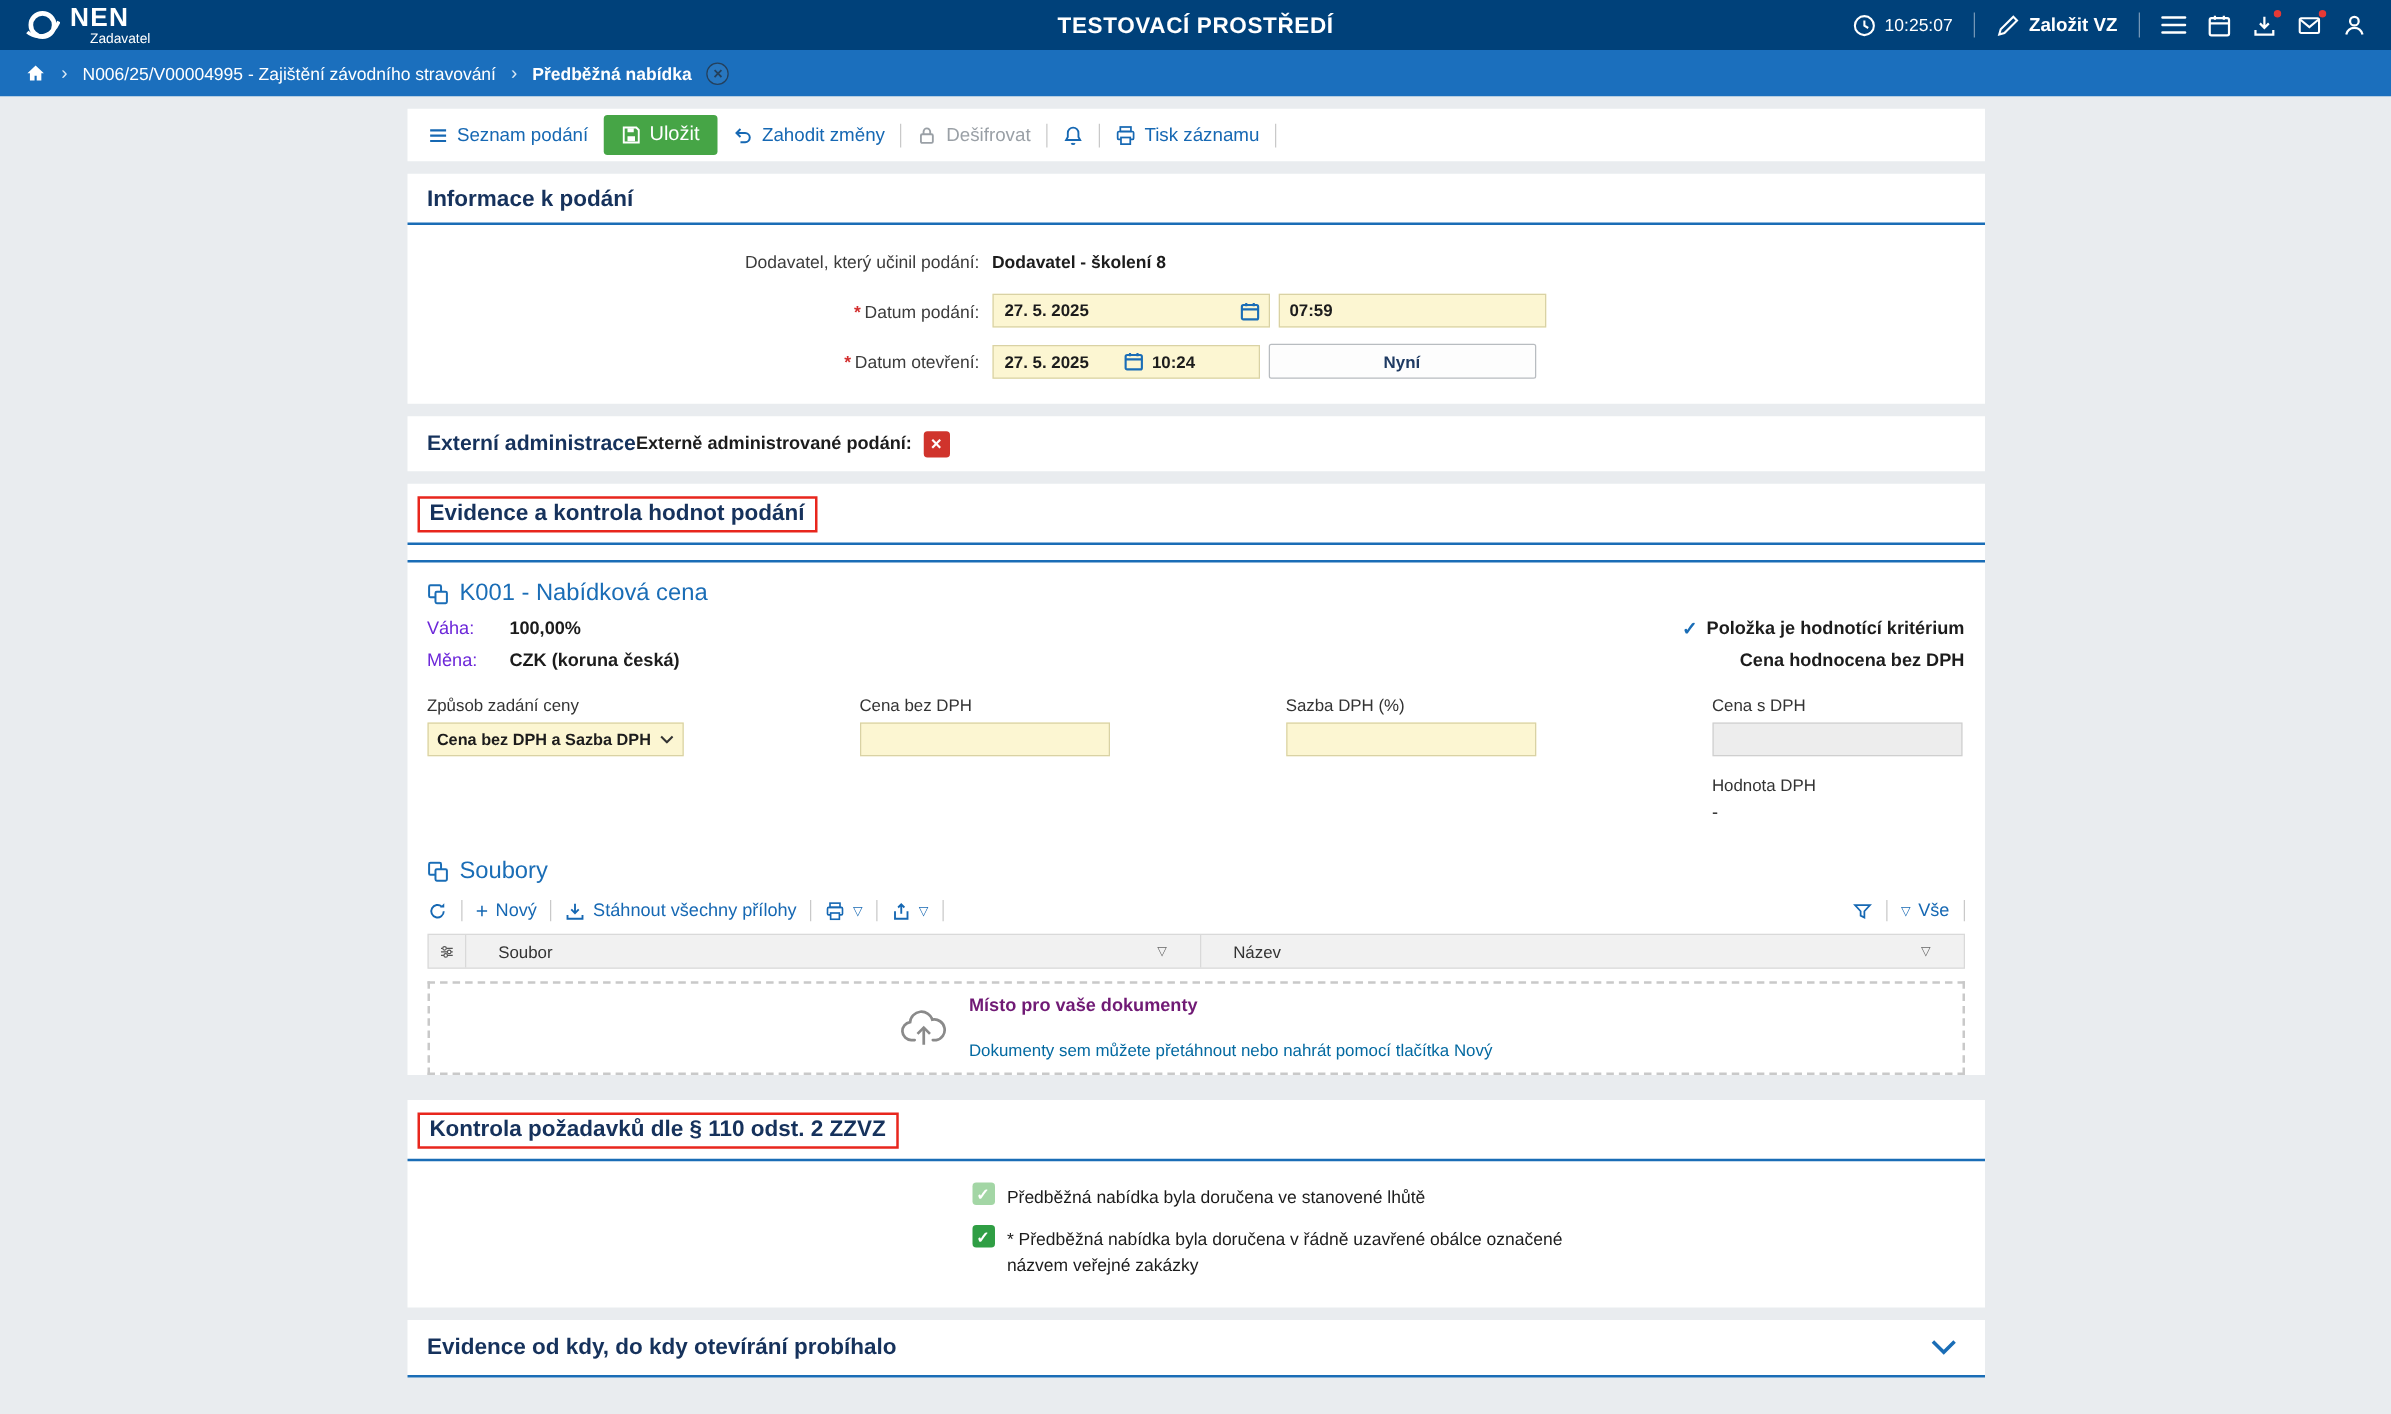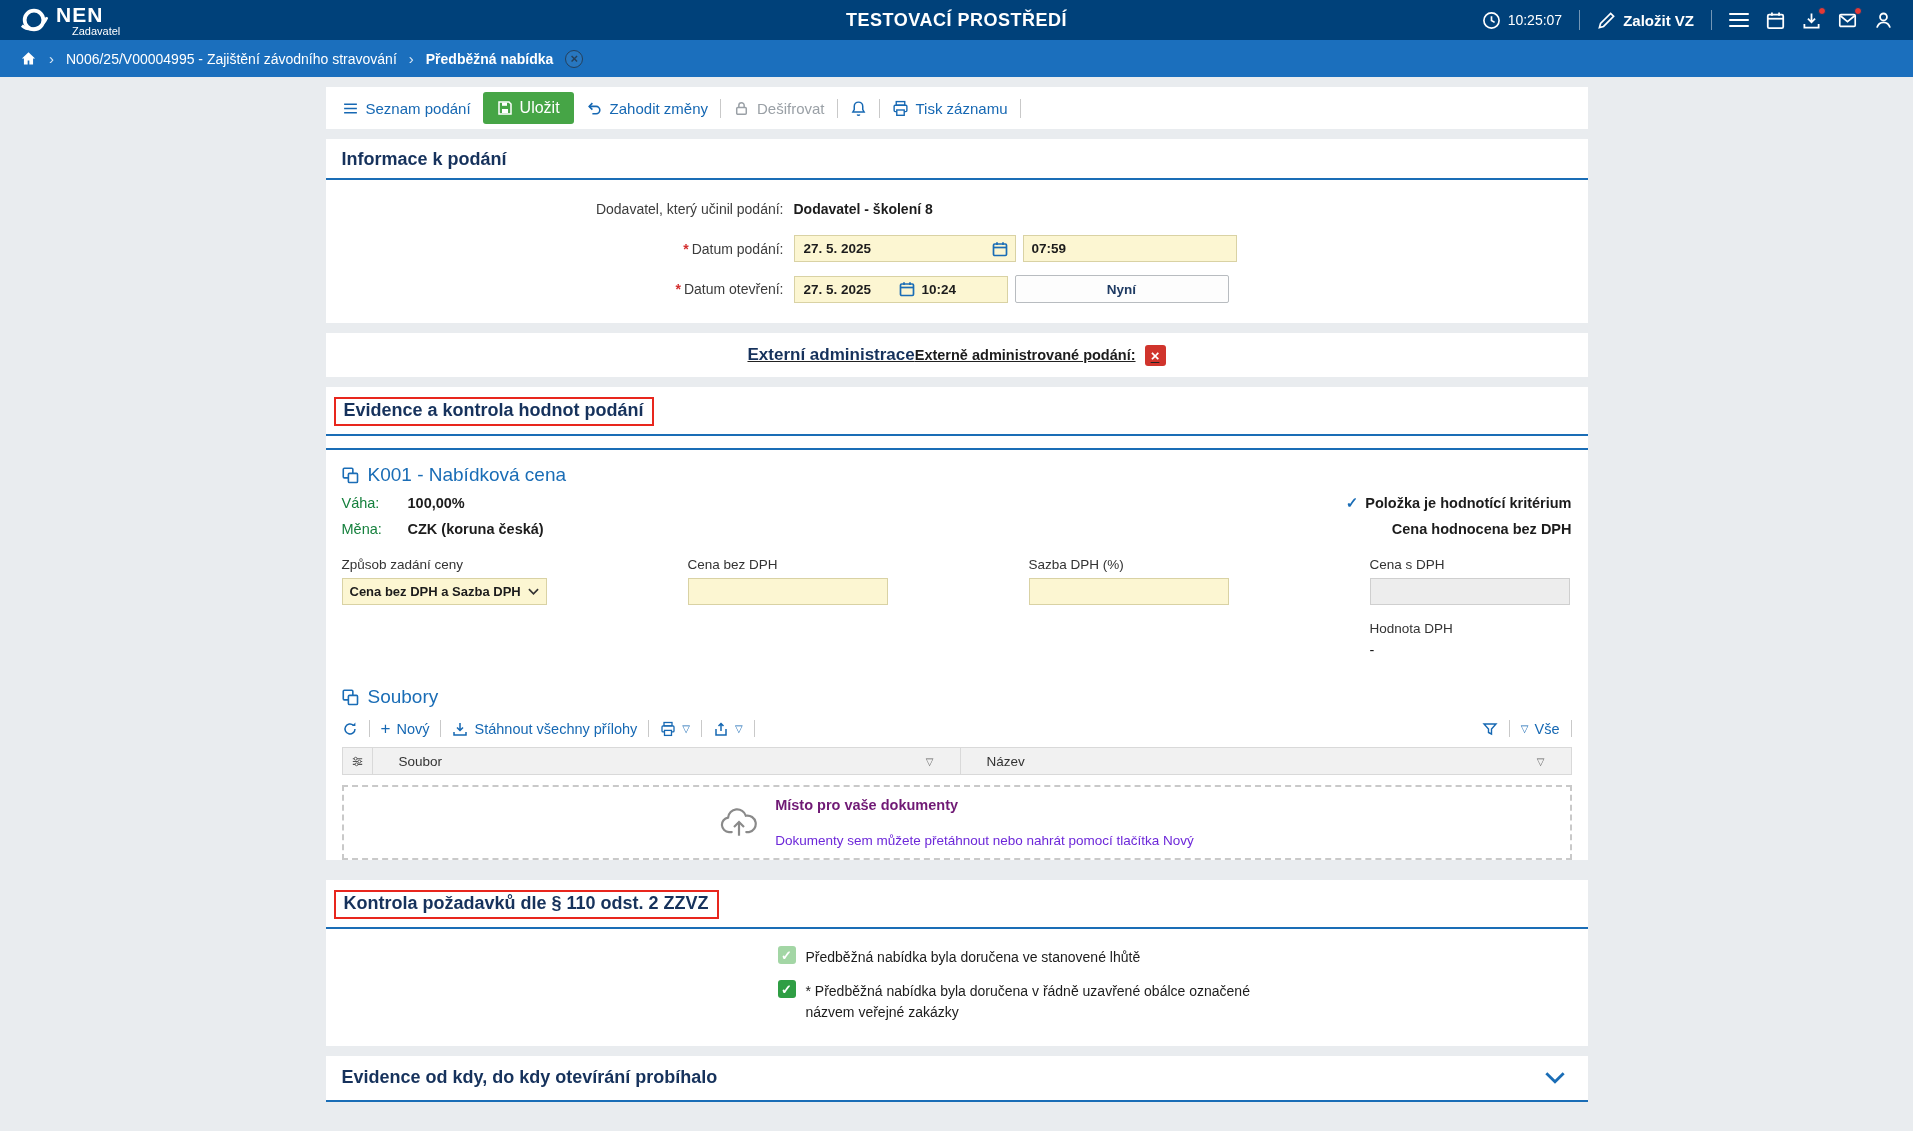--- a/index.html
+++ b/index.html
@@ -101,41 +101,41 @@
   .combo-field input.d{ width:92px; }
   .combo-field input.t{ width:58px; }
   .cal{ width:16px; height:16px; color:#1a6db6; display:inline-flex; cursor:pointer; flex:none; }
   .cal svg{ width:100%; height:100%; }
   .btn-nyni{
     width:214px; height:28px; background:#fdfdfd; border:1px solid #b8bcc0;
     color:#1f3b63; font-weight:bold; font-size:13.5px; cursor:pointer; font-family:Liberation Sans, sans-serif; border-radius:2px;
   }
 
   
-  .externi{ display:flex; align-items:center; justify-content:center; height:44px; padding:1px 16px;text-decoration:underline; }
+  .externi{ display:flex; align-items:center; justify-content:flex-start; height:44px; padding:1px 16px; }
   .externi h2{ margin:0; font-size:17px; color:#16325c; }
   .externi-right{ display:flex; align-items:center; gap:9px; font-weight:bold; color:#1c1c1c; font-size:14.5px; }
   .red-x{
     width:21px; height:21px; background:#d0342c; border-radius:3px; color:#fff;
     display:inline-flex; align-items:center; justify-content:center;
     font-size:15px; font-weight:bold; cursor:pointer;
   }
 
   
   .panel-divider{ height:2px; background:#1a6db6; margin-top:12px; }
   .panel-inner{ padding:0 16px; }
   .sub-title{
     display:flex; align-items:center; gap:9px; color:#1a6db6;
     font-size:19px; font-weight:500; margin:14px 0 4px;
   }
   .sub-title svg{ width:17px; height:17px; flex:none; }
   .k-meta{ margin-top:8px; }
   .k-meta-row{ display:flex; justify-content:space-between; align-items:center; margin-bottom:9px; font-size:14.5px; }
   .k-meta-l{ display:flex; }
-  .k-meta-l .lab{ width:66px; color:#15803d; }
+  .k-meta-l .lab{ width:66px; color:#6d28d9; }
   .k-meta-l .val{ font-weight:bold; color:#1c1c1c; }
   .k-meta-r{ font-weight:bold; color:#1c1c1c; display:flex; align-items:center; gap:7px; }
   .blue-check{ color:#1a6db6; font-weight:bold; font-size:15px; }
 
   .k-fields{
     display:grid; grid-template-columns:205px 200px 200px 200px; column-gap:141px;
     margin-top:20px; row-gap:16px;
   }
   .k-field label{ display:block; font-size:13.5px; color:#333; margin-bottom:6px; }
   .sel{
@@ -168,21 +168,21 @@
   .th.nazev{ flex:1; }
   .th .fcaret{ color:#666; font-size:10px; cursor:pointer; }
 
   .dropzone{
     margin:10px 0 20px; border:2px dashed #c9c9c9; min-height:68px;
     display:flex; align-items:center; justify-content:center; gap:16px; padding:10px;
   }
   .dz-cloud{ width:40px; height:30px; color:#8a8a8a; flex:none; }
   .dz-cloud svg{ width:100%; height:100%; }
   .dz-title{ font-weight:bold; font-size:14.5px; color:#701a75; }
-  .dz-sub{ font-size:13.5px; color:#6d28d9; margin-top:20px; }
+  .dz-sub{ font-size:13.5px; color:#0369a1; margin-top:20px; }
 
   
   .checks{ padding:18px 16px 24px 452px; }
   .check-row{ display:flex; align-items:flex-start; gap:10px; margin-bottom:14px; font-size:14px; color:#1c1c1c; }
   .cbox{
     width:18px; height:18px; border-radius:3px; flex:none;
     display:flex; align-items:center; justify-content:center;
     color:#fff; font-size:13px; font-weight:bold; margin-top:-1px;
   }
   .cbox.muted{ background:#a3d6a5; }

